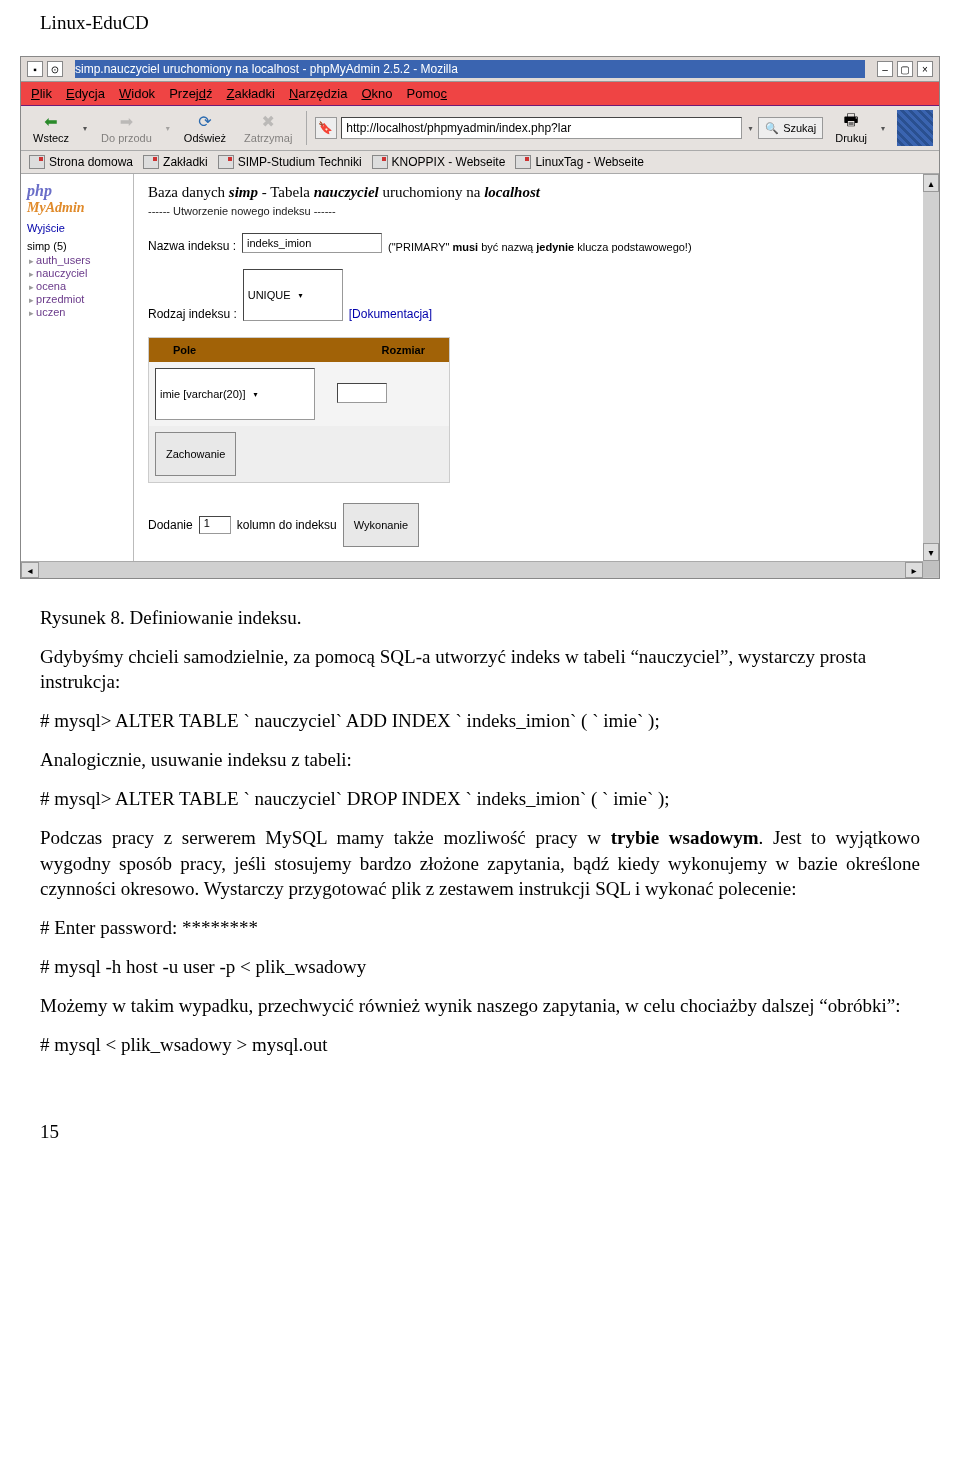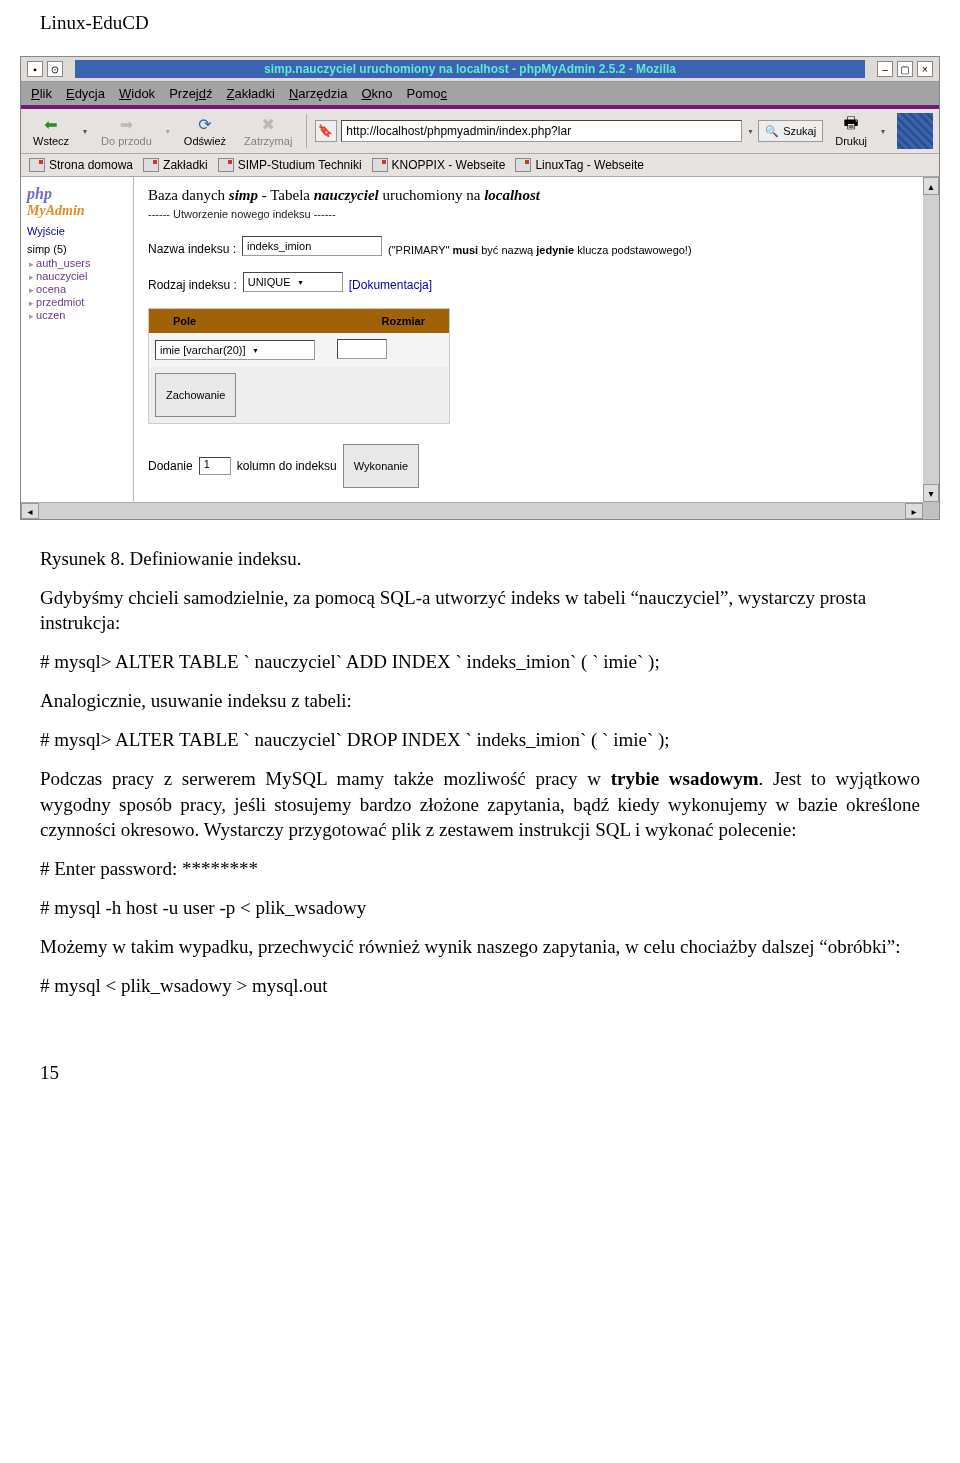--- a/index.html
+++ b/index.html
@@ -29,36 +29,36 @@
     height: 24px;
     font-size: 12px;
   }
   .titlebar .sys-left { display:flex; gap:4px; padding:0 6px;}
   .titlebar .sys-icon {
     width: 14px; height: 14px; border:1px solid #888; background:#fff;
     display:inline-flex; align-items:center; justify-content:center; font-size:10px;
   }
   .titlebar .title-text {
     flex: 1;
-    text-align: center;
+    text-align: left;
     background: #3a64b0;
-    color: #5eead4;
+    color: #ffffff;
     height: 18px;
     line-height: 18px;
     margin: 3px 6px;
-    font-weight: bold;
+    font-weight: normal;
   }
   .titlebar .sys-right { display:flex; gap:4px; padding:0 6px;}
   
   .menubar {
     display: flex;
     gap: 14px;
     padding: 4px 10px;
-    background: #a3a3a3;
-    border-bottom: 4px solid #701a75;
+    background: #ef4444;
+    border-bottom: 1px solid #701a75;
     font-size: 13px;
   }
   .menubar span u { text-decoration: underline; }
   
   .toolbar {
     display: flex;
     align-items: center;
     background: #e6e2df;
     padding: 4px 6px;
     gap: 6px;
@@ -142,21 +142,21 @@
   }
   .mp-h b, .mp-h i { font-family: Georgia, serif;}
   .mp-sub { font-size:11px; color:#222; margin-bottom:10px;}
   .formrow { display:flex; align-items:flex-end; gap:6px; margin:16px 0; font-size:12px;}
   .txtfield {
     background:#fff; border:1px inset #999; height:18px;
     padding:0 4px; font-size:11px; display:inline-flex; align-items:center;
   }
   .selectbox {
     background:#fff; border:1px inset #999; height:18px;
-    padding:0 4px; font-size:11px; display:inline-flex; align-items:center;
+    padding:16px 4px; font-size:11px; display:inline-flex; align-items:center;
     gap:8px;
   }
   .selectbox .car { font-size:8px;}
   .note { font-size:11px;}
   .doclink { color:#00a; cursor:pointer;}
   .gridbox {
     border:1px solid #ccc; background:#f4f4f4;
     margin:10px 0 6px 0;
   }
   .gridhead { display:flex; background:#a16207; font-weight:bold; font-size:11px;}

